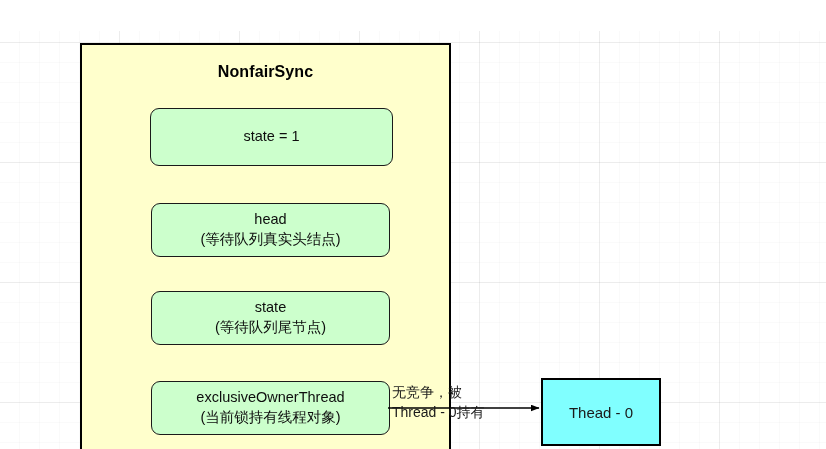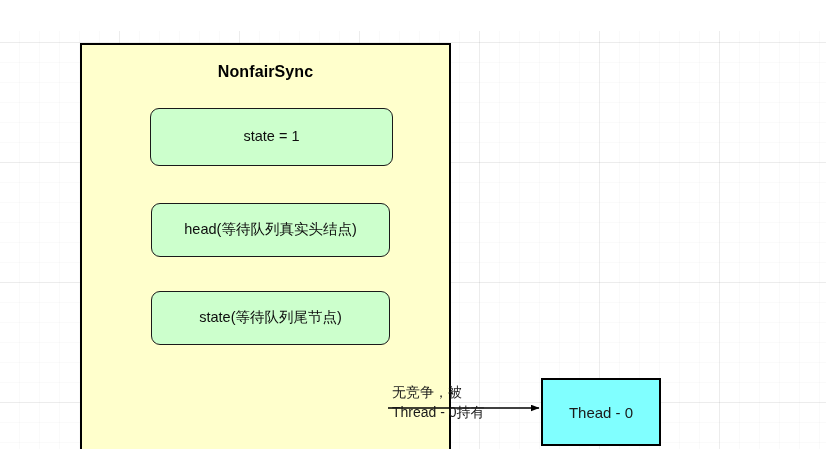--- a/index.html
+++ b/index.html
@@ -58,21 +58,21 @@
   }
 
   
   .field-box {
     position: absolute;
     box-sizing: border-box;
     background-color: #ccffcc;
     border: 1px solid #1a1a1a;
     border-radius: 9px;
     display: flex;
-    flex-direction: row;
+    flex-direction: column;
     align-items: center;
     justify-content: center;
     color: #0d0d0d;
     font-size: 14.5px;
     line-height: 1.35;
   }
   .field-box .line1 { white-space: nowrap; }
   .field-box .line2 { white-space: nowrap; }
 
   #field-state  { left: 68px; top: 63px;  width: 243px; height: 58px; }
@@ -136,20 +136,24 @@
     <div class="field-box" id="field-head">
       <div class="line1">head</div>
       <div class="line2">(等待队列真实头结点)</div>
     </div>
 
     <div class="field-box" id="field-tail">
       <div class="line1">state</div>
       <div class="line2">(等待队列尾节点)</div>
     </div>
 
+    <div class="field-box" id="field-owner">
+      <div class="line1">exclusiveOwnerThread</div>
+      <div class="line2">(当前锁持有线程对象)</div>
+    </div>
 
   </div>
 
   <svg class="connector-svg" viewBox="0 0 826 449">
     <defs>
       <marker id="arrowhead" markerWidth="9" markerHeight="7" refX="8.5" refY="3.5" orient="auto" markerUnits="userSpaceOnUse">
         <polygon points="0 0, 9 3.5, 0 7" fill="#000000"></polygon>
       </marker>
     </defs>
     <line x1="388" y1="377" x2="539" y2="377" stroke="#000000" stroke-width="1.6" marker-end="url(#arrowhead)"></line>

